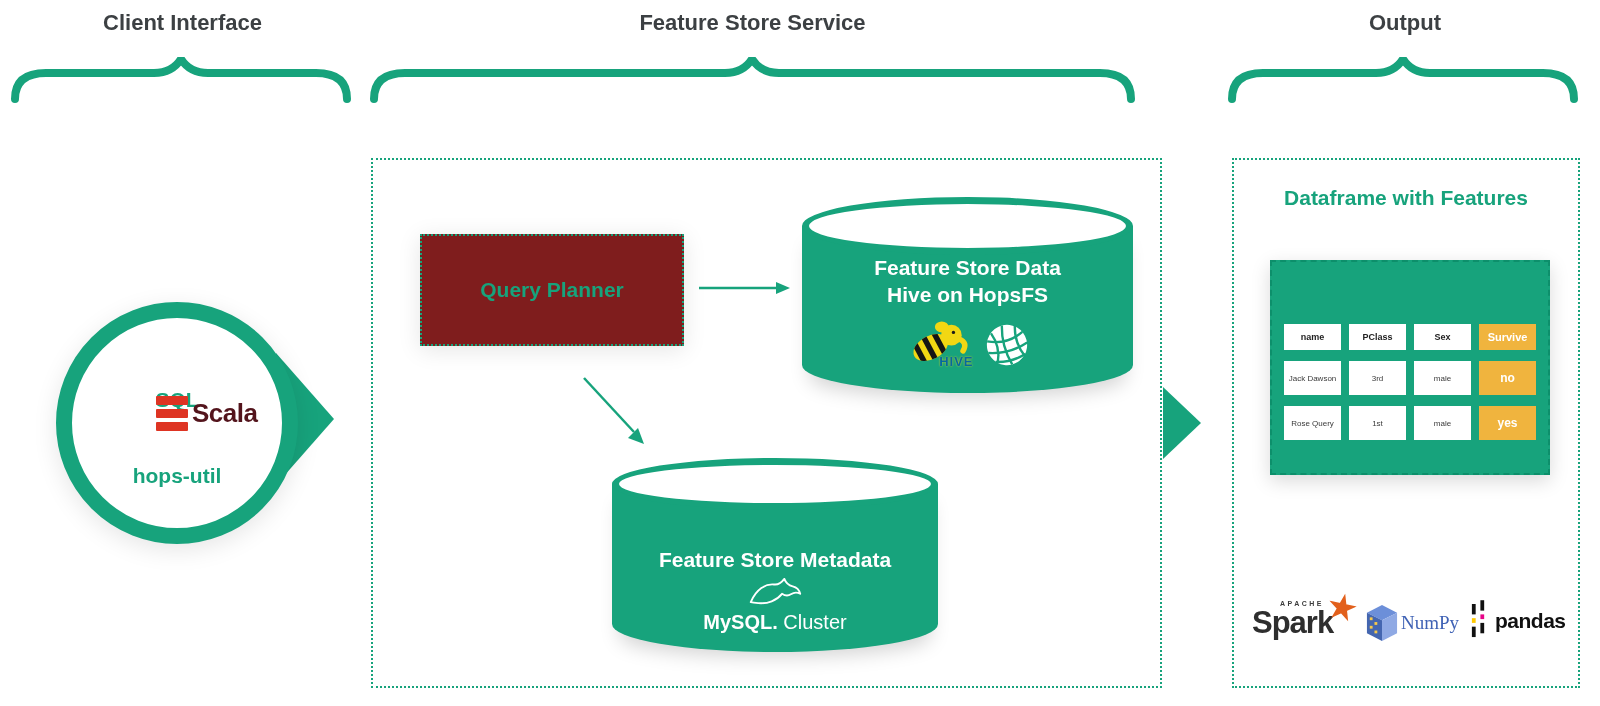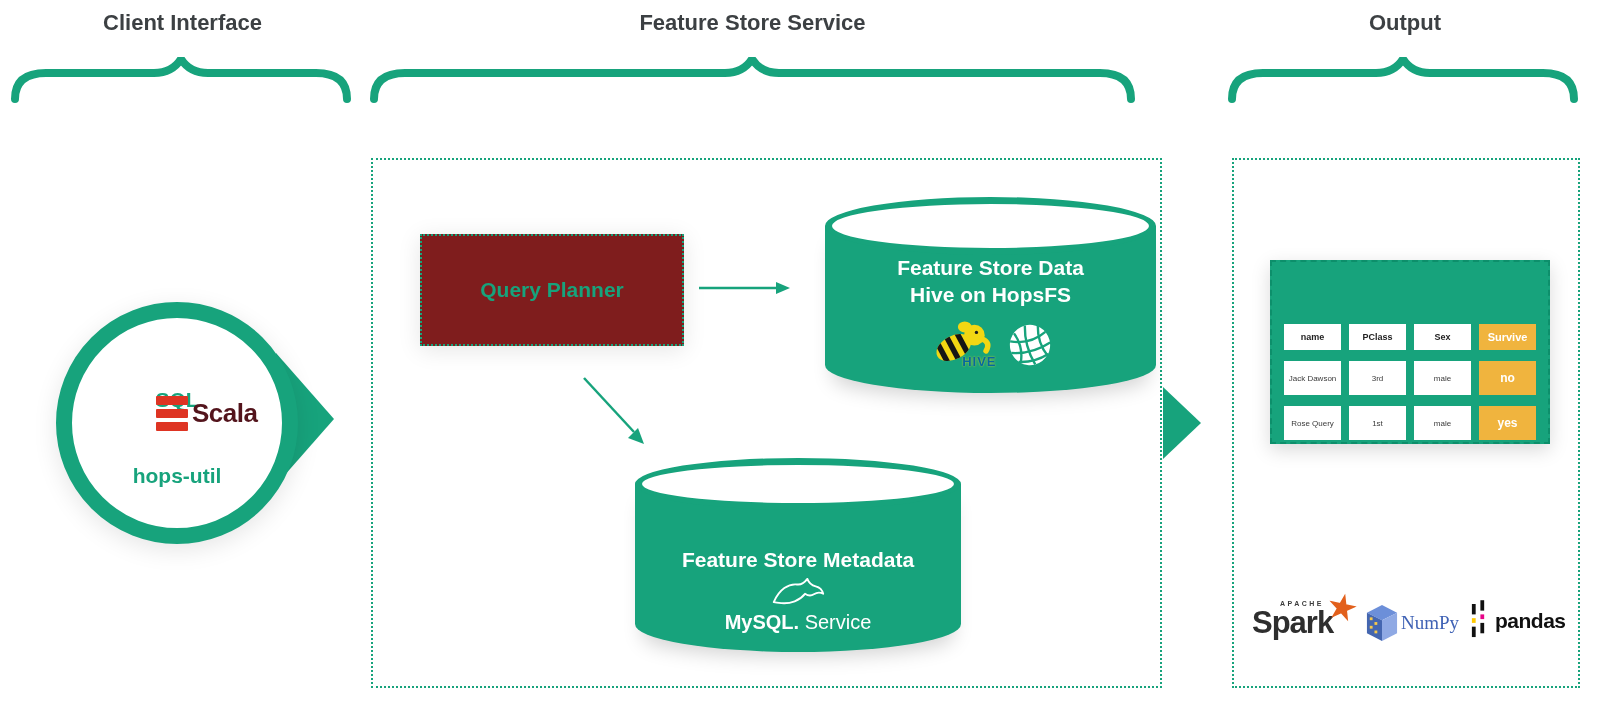--- a/index.html
+++ b/index.html
@@ -33,38 +33,38 @@
   .qp-box{position:absolute;left:420px;top:234px;width:264px;height:112px;border:2px dotted #17a37c;
           box-sizing:border-box;background:#7f1d1d;display:flex;align-items:center;justify-content:center;
           box-shadow:0 4px 22px rgba(0,0,0,.10);}
   .qp-label{font-size:21px;font-weight:700;color:#17a37c;}
 
   
   .arrow-svg{position:absolute;}
   .big-arrow{position:absolute;left:1163px;top:387px;width:40px;height:72px;}
 
   
-  .cylinder{position:absolute;margin-left:23px;}
+  .cylinder{position:absolute;}
   .cyl-top{position:absolute;left:0;top:0;width:100%;border-radius:50%;background:#fff;
            border:7px solid #17a37c;box-sizing:border-box;}
   .cyl-body{position:absolute;left:0;right:0;background:#17a37c;
             border-radius:0 0 50% 50% / 0 0 28px 28px;box-shadow:0 12px 20px -8px rgba(0,0,0,.18);}
   .cyl-content{position:absolute;left:0;right:0;text-align:center;color:#fff;}
   .cyl-title{font-size:21px;line-height:27px;font-weight:700;color:#fff;}
   .logo-row{display:flex;align-items:flex-end;justify-content:center;gap:12px;margin-top:8px;}
   .bee-wrap{position:relative;width:66px;height:52px;}
   .hive-word{position:absolute;right:-2px;bottom:-1px;font-size:13px;font-weight:900;color:#0369a1;
              letter-spacing:1px;text-shadow:0 0 2px #f2d713;}
   .mysql-line{font-size:20px;color:#fff;margin-top:2px;}
   .mysql-strong{font-weight:700;}
   .mysql-light{font-weight:400;}
 
   
   .df-title{position:absolute;left:0;right:0;top:26px;text-align:center;font-size:21px;font-weight:700;color:#17a37c;}
-  .df-rect{position:absolute;left:36px;top:100px;width:280px;height:184px;background:#17a37c;
+  .df-rect{position:absolute;left:36px;top:100px;width:280px;height:215px;background:#17a37c;
            border:2px dashed #0d8f6b;box-sizing:border-box;box-shadow:0 6px 18px rgba(0,0,0,.15);}
   .df-grid{display:grid;grid-template-columns:repeat(4,1fr);grid-template-rows:26px 34px 34px;
            column-gap:8px;row-gap:11px;padding:62px 12px 0 12px;}
   .df-cell{background:#fff;display:flex;align-items:center;justify-content:center;}
   .df-h{font-size:9px;font-weight:700;color:#222;}
   .df-d{font-size:8px;color:#3a3a3a;}
   .df-accent{background:#f0b43e;color:#fff;font-weight:700;}
   .df-h.df-accent{font-size:11px;}
   .df-ans{font-size:12px;}
 
@@ -172,30 +172,31 @@
   <div class="cylinder" style="left:612px;top:458px;width:326px;height:194px;">
     <div class="cyl-body" style="top:26px;height:168px;"></div>
     <div class="cyl-top" style="height:52px;"></div>
     <div class="cyl-content" style="top:88px;">
       <div class="cyl-title">Feature Store Metadata</div>
       <svg width="56" height="28" viewBox="0 0 56 30" style="margin-top:4px;">
         <path d="M2 27 C8 13 18 7 27 8 C31 8.5 35 6 38 2 C39.5 6 43 9 47 10 C51 11 54 14 55 18 C51.5 16 48 16.5 45 18.5 C42 20.5 38.5 20 35.5 18 C30 25 20 29 10 28 C7 27.8 4 27.5 2 27 Z" fill="none" stroke="#fff" stroke-width="2" stroke-linejoin="round"></path>
       </svg>
       <div class="mysql-line">
         <span class="mysql-strong">MySQL.</span>
-        <span class="mysql-light">Service</span>
+        <span class="mysql-light">Cluster</span>
       </div>
     </div>
   </div>
 
   <svg class="big-arrow" viewBox="0 0 40 72">
     <polygon points="0,0 38,36 0,72" fill="#17a37c"></polygon>
   </svg>
 
   <div class="out-box">
+    <div class="df-title">Dataframe with Features</div>
 
     <div class="df-rect">
       <div class="df-grid">
         <div class="df-cell df-h">name</div>
         <div class="df-cell df-h">PClass</div>
         <div class="df-cell df-h">Sex</div>
         <div class="df-cell df-h df-accent">Survive</div>
 
         <div class="df-cell df-d">Jack Dawson</div>
         <div class="df-cell df-d">3rd</div>

